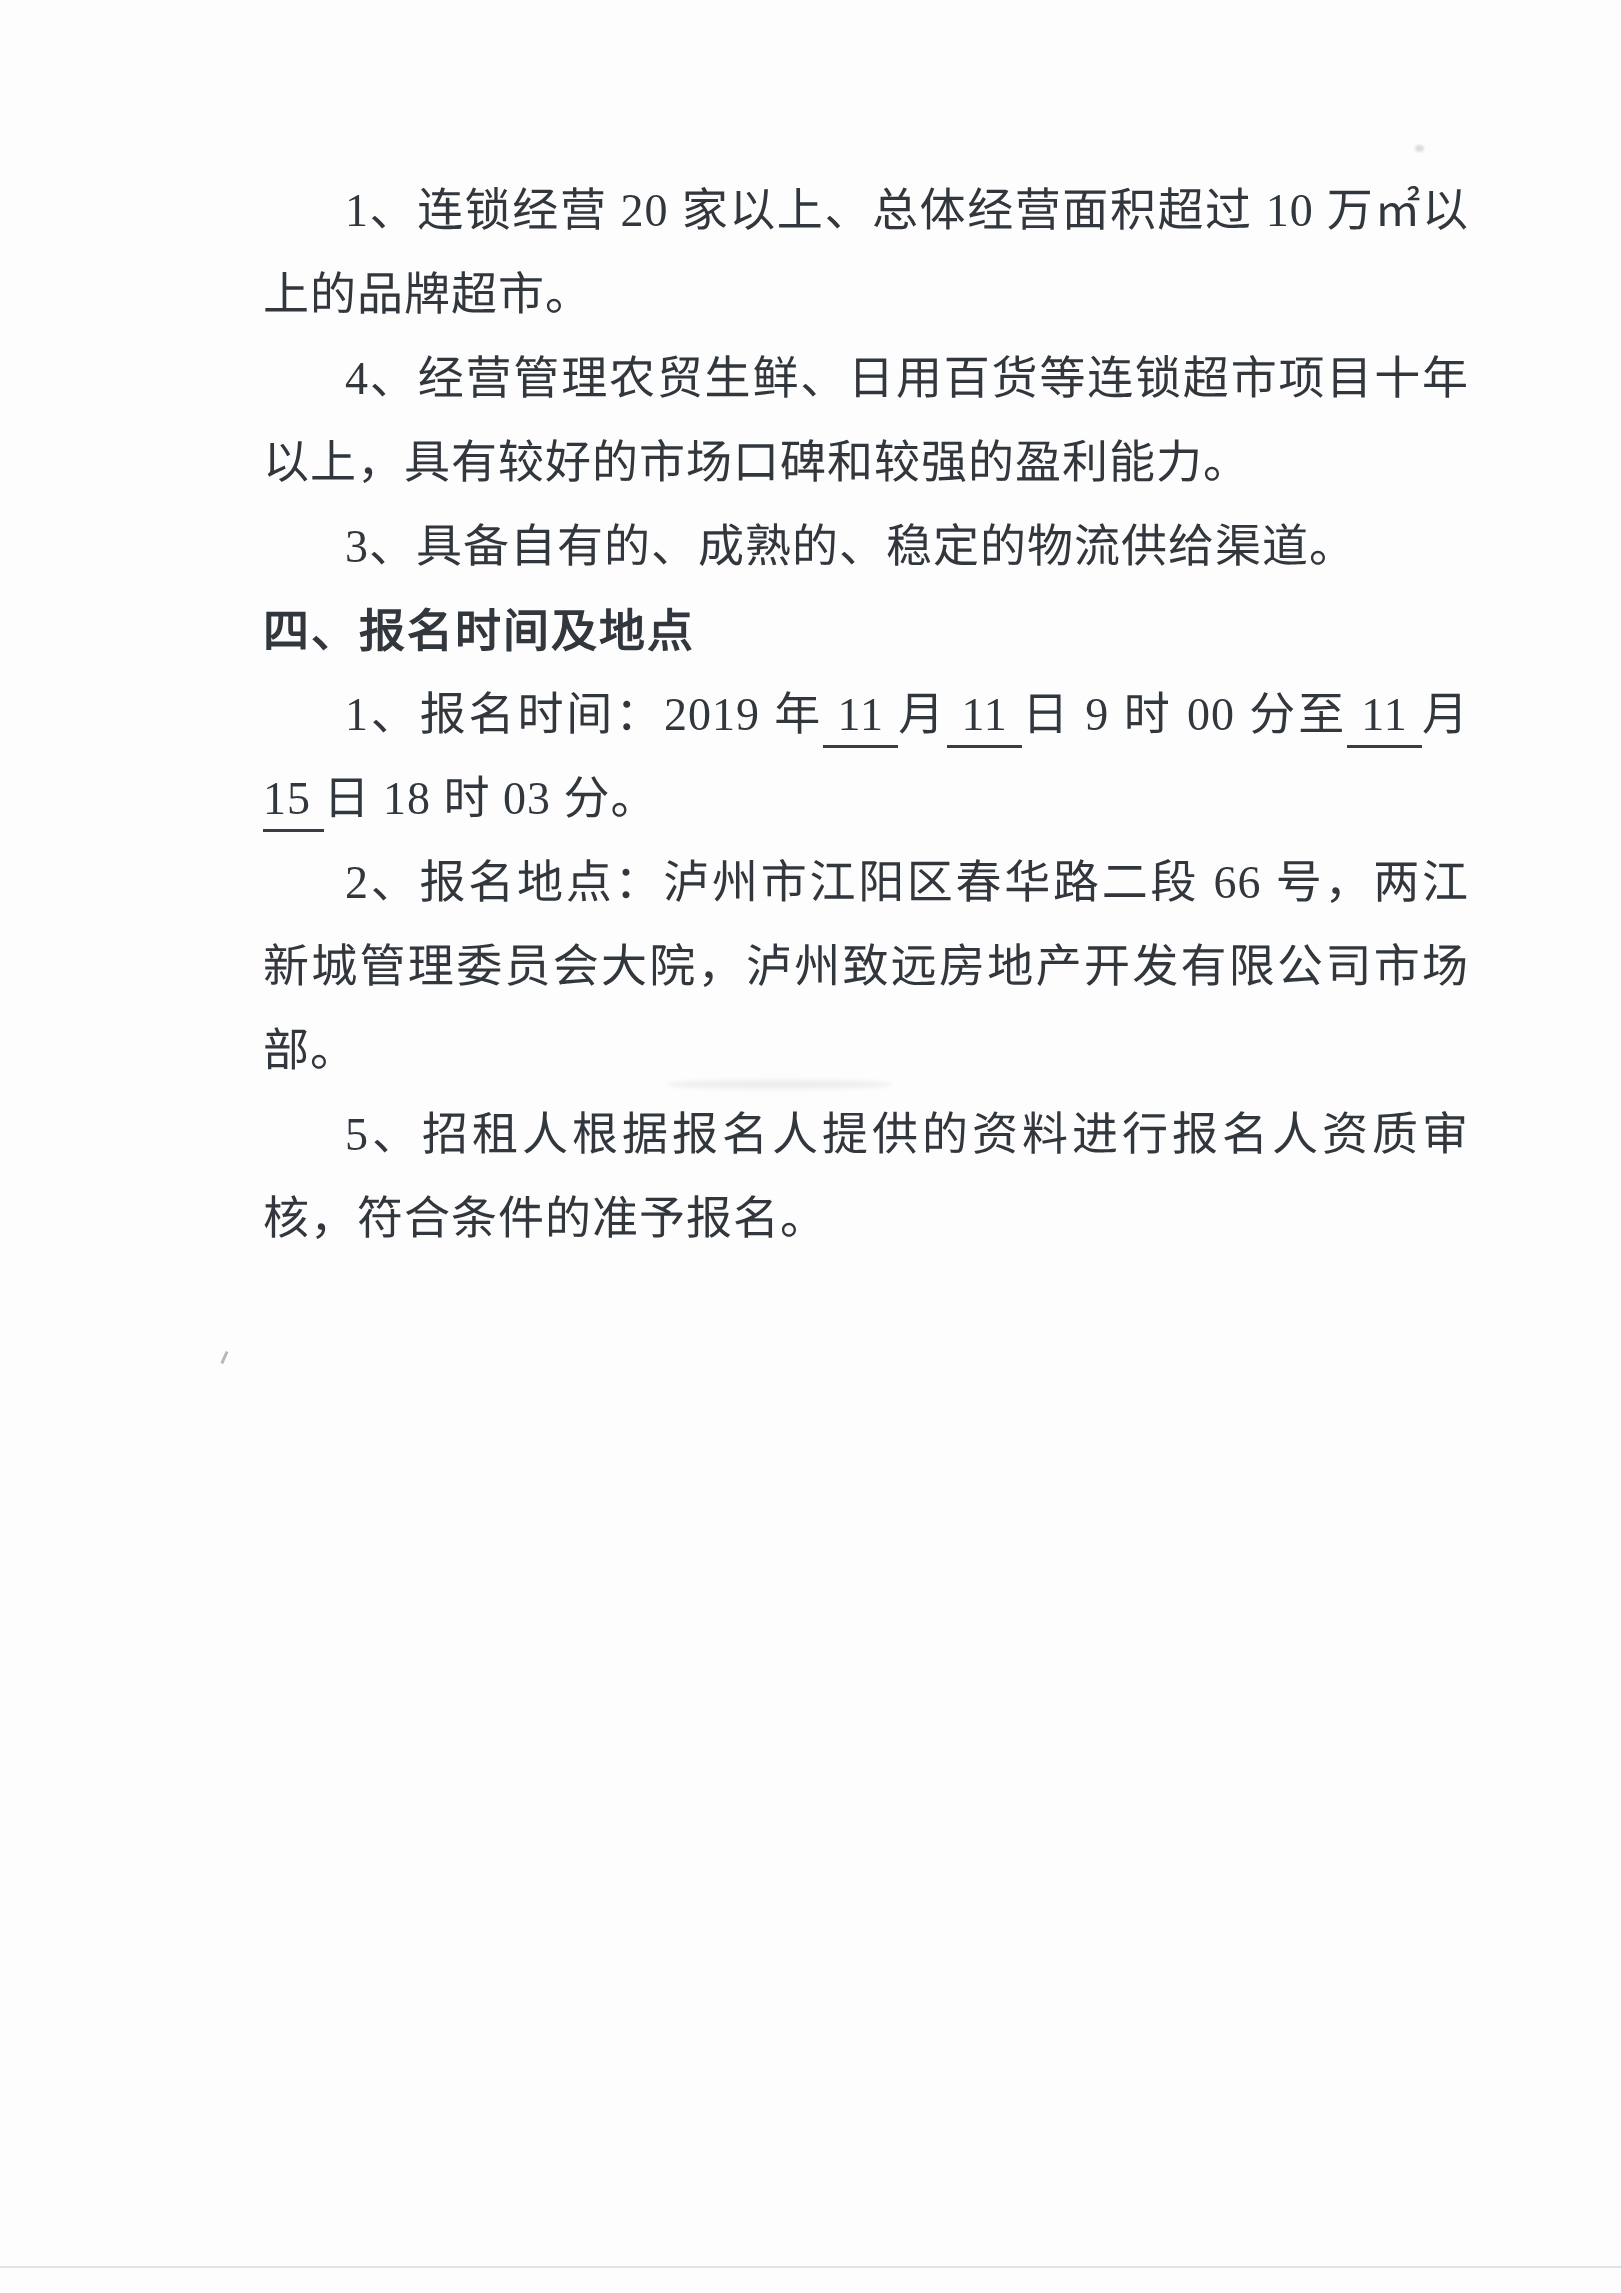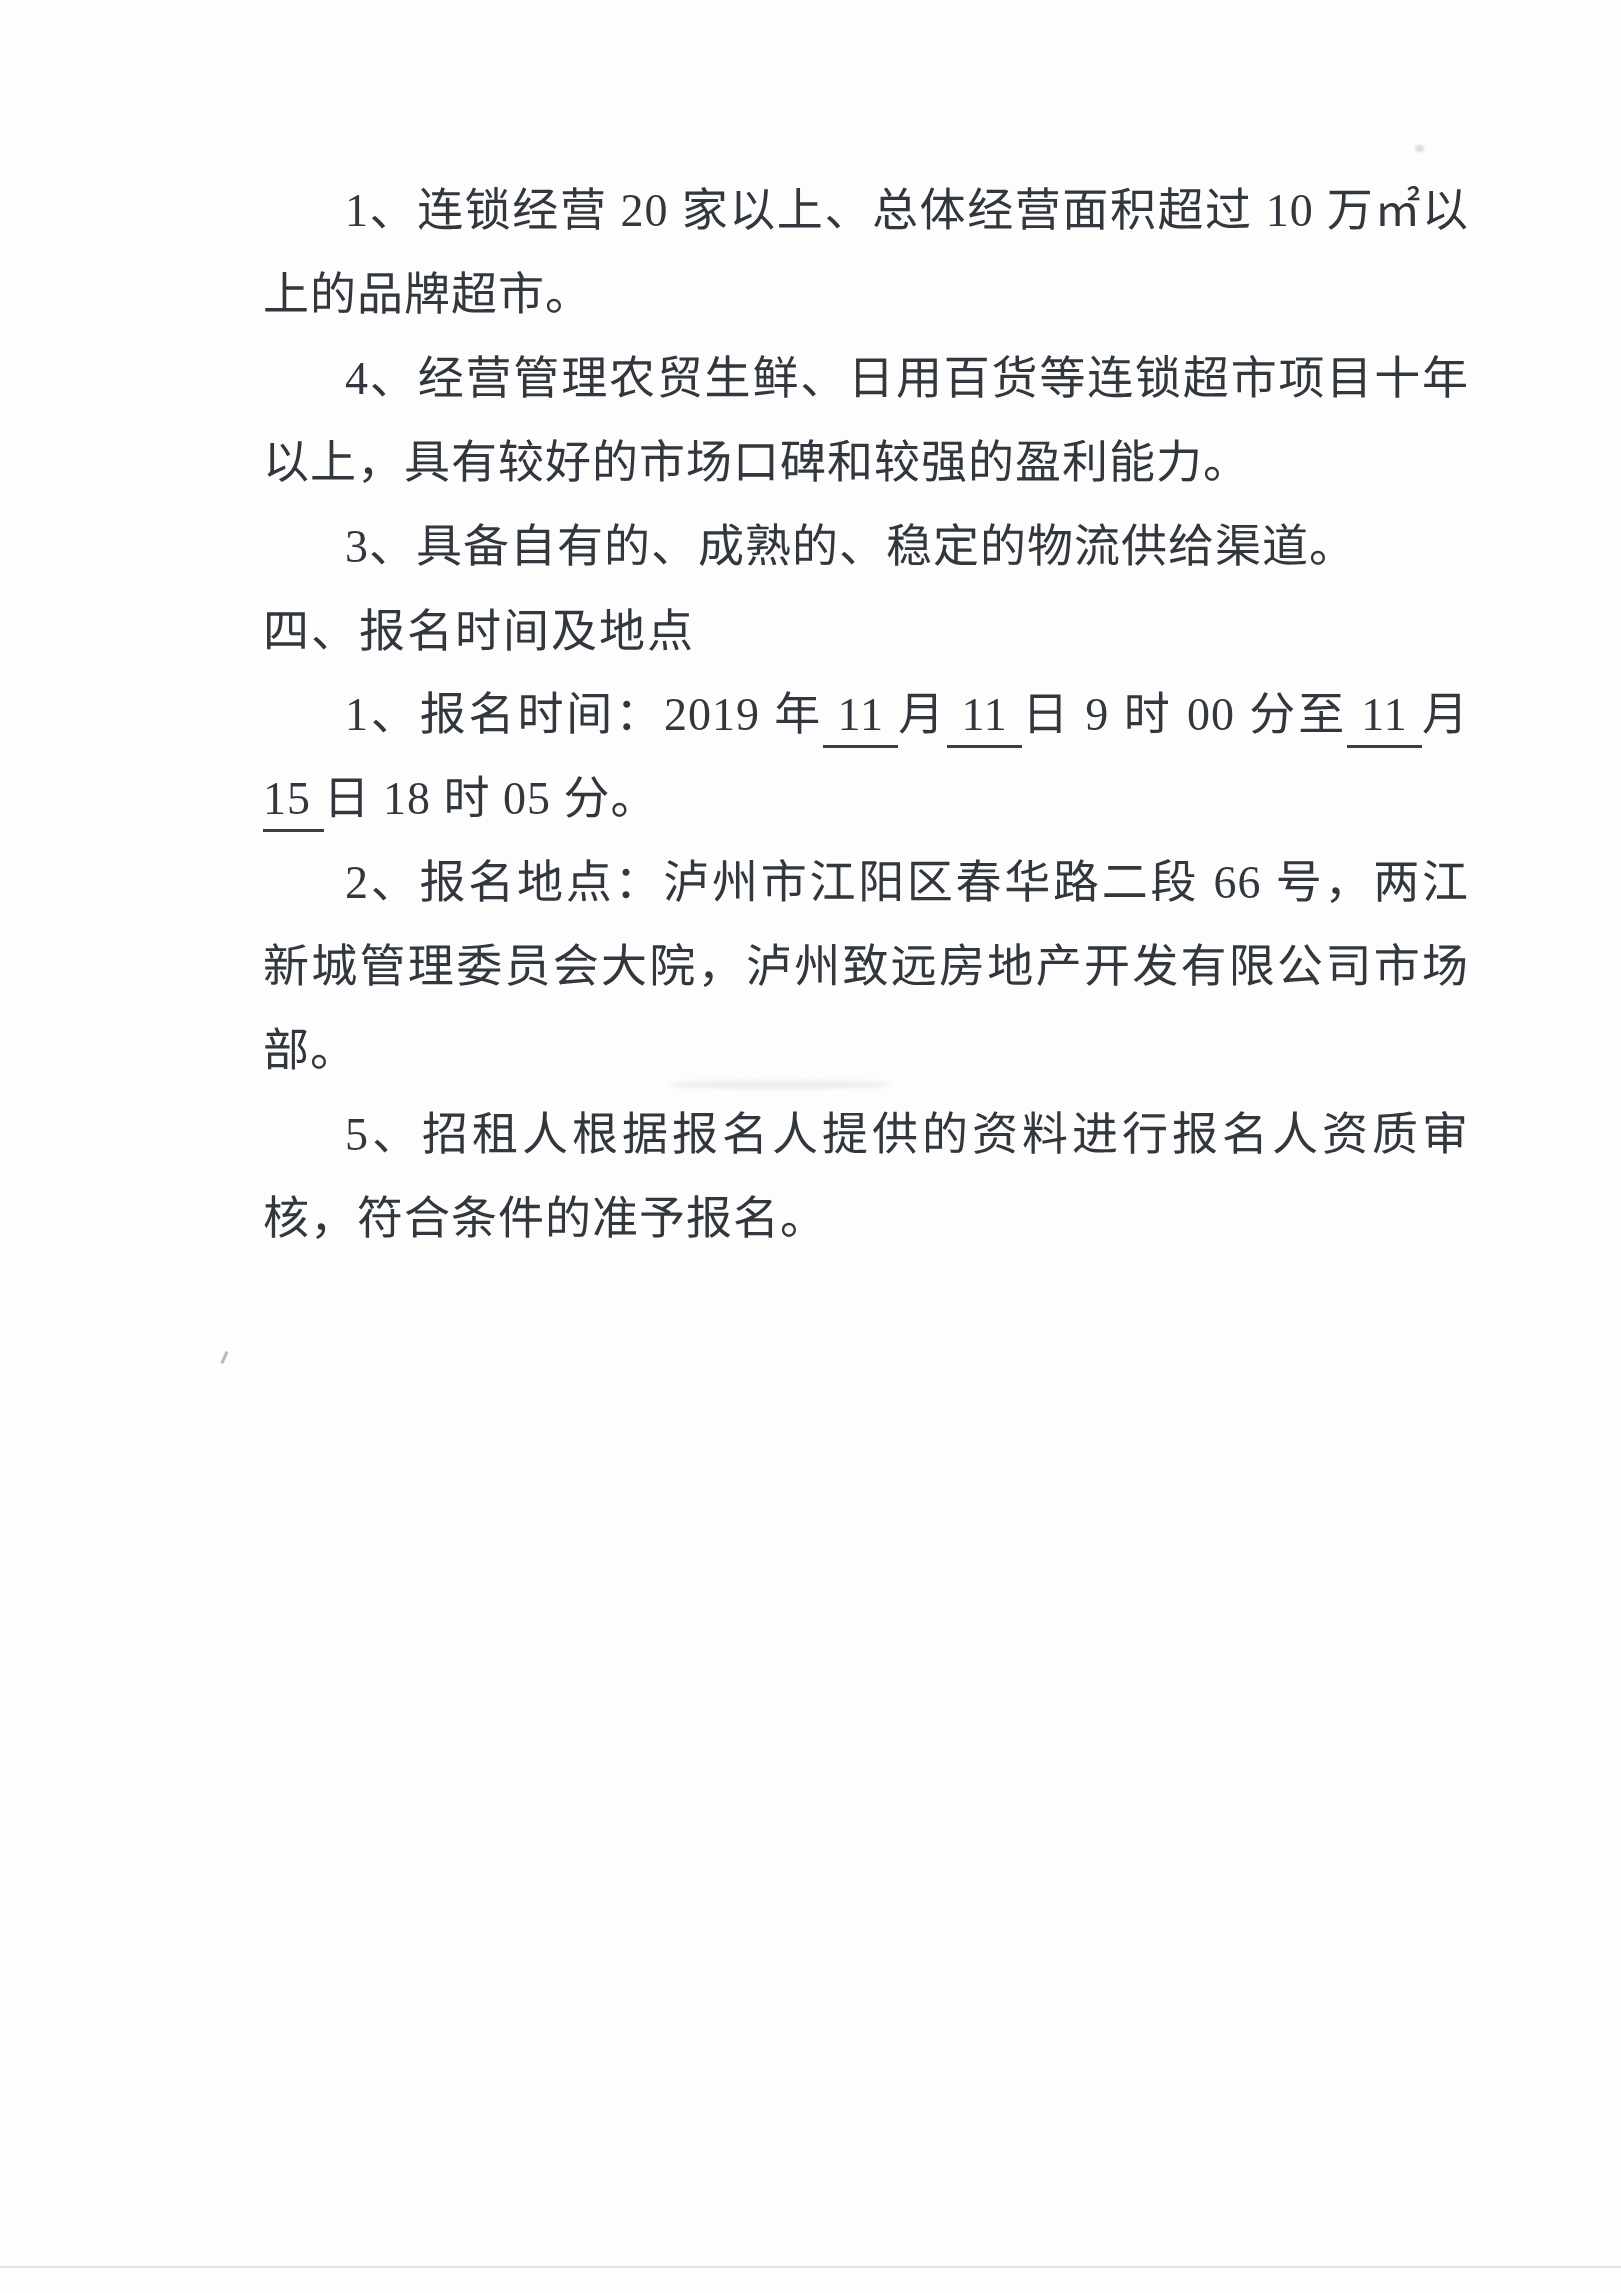--- a/index.html
+++ b/index.html
@@ -28,21 +28,21 @@
     font-size: 46px;
     line-height: 84px;
     letter-spacing: 1px;
     text-align: justify;
     word-break: normal;
   }
   .para.body {
     text-indent: 82px;
   }
   .para.heading {
-    font-weight: 400;
+    font-weight: 700;
     text-indent: 0;
     font-family: "Liberation Sans", "DejaVu Sans", sans-serif;
     letter-spacing: 2px;
   }
   .seg { }
   .seg.u {
     border-bottom: 3.9px solid #383e44;
     padding-bottom: 4.9px;
   }
   
@@ -87,21 +87,21 @@
 </style>
 </head>
 <body>
 
 <div class="page">
   <div class="content" id="doc-content">
       <p class="para body"><span class="seg">1、连锁经营 20 家以上、总体经营面积超过 10 万㎡以上的品牌超市。</span></p>
       <p class="para body"><span class="seg">4、经营管理农贸生鲜、日用百货等连锁超市项目十年以上，具有较好的市场口碑和较强的盈利能力。</span></p>
       <p class="para body"><span class="seg">3、具备自有的、成熟的、稳定的物流供给渠道。</span></p>
       <p class="para heading"><span class="seg">四、报名时间及地点</span></p>
-      <p class="para body"><span class="seg">1、报名时间：2019 年</span><span class="seg u"> 11 </span><span class="seg">月</span><span class="seg u"> 11 </span><span class="seg">日 9 时 00 分至</span><span class="seg u"> 11 </span><span class="seg">月</span><span class="seg u"> 15 </span><span class="seg">日 18 时 05 分。</span></p>
+      <p class="para body"><span class="seg">1、报名时间：2019 年</span><span class="seg u"> 11 </span><span class="seg">月</span><span class="seg u"> 11 </span><span class="seg">日 9 时 00 分至</span><span class="seg u"> 11 </span><span class="seg">月</span><span class="seg u"> 15 </span><span class="seg">日 18 时 03 分。</span></p>
       <p class="para body"><span class="seg">2、报名地点：泸州市江阳区春华路二段 66 号，两江新城管理委员会大院，泸州致远房地产开发有限公司市场部。</span></p>
       <p class="para body"><span class="seg">5、招租人根据报名人提供的资料进行报名人资质审核，符合条件的准予报名。</span></p>
     </div>
   <div class="artifact smudge-under-time"></div>
   <div class="artifact dot-top-right"></div>
   <div class="artifact tick-mark"></div>
   <div class="artifact bottom-scan-line"></div>
 </div>
 
 

